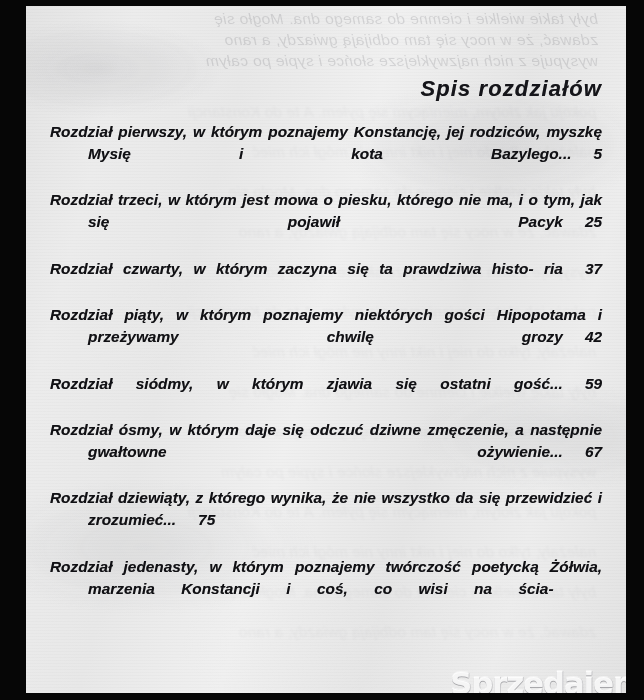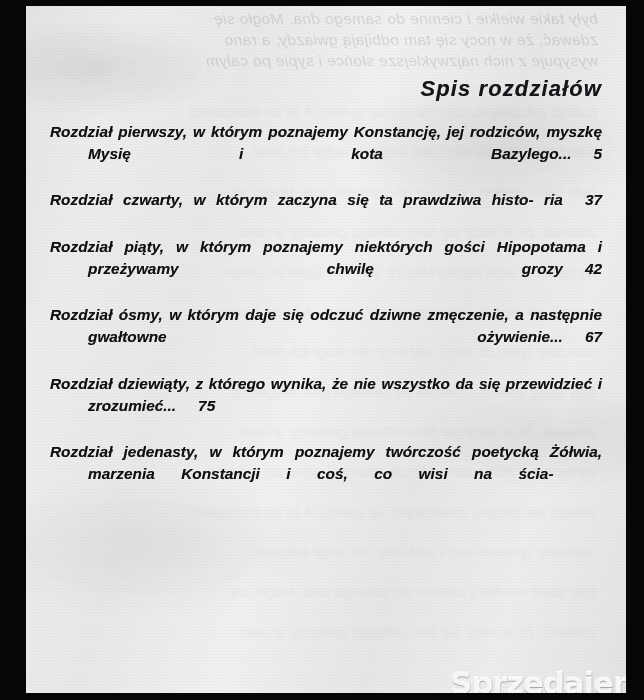--- a/index.html
+++ b/index.html
@@ -229,22 +229,24 @@
 należały, tylko do niej i nikt inny nie mógł ich mieć
 były takie wielkie i ciemne do samego dna. Mogło się
 zdawać, że w nocy się tam odbijają gwiazdy, a rano</div>
 
     <div id="content">
 
       <h1 id="toc-title">Spis rozdziałów</h1>
 
       <div id="entries">
           <p class="entry"><span class="lead">Rozdział pierwszy, w którym poznajemy Konstancję, jej rodziców,</span> <span>myszkę Mysię i kota Bazylego...</span><span class="gap"></span><span class="pg">5</span></p>
+          <p class="entry"><span class="lead">Rozdział trzeci, w którym jest mowa o piesku, którego nie ma,</span> <span>i o tym, jak się pojawił Pacyk</span><span class="gap"></span><span class="pg">25</span></p>
           <p class="entry"><span class="lead">Rozdział czwarty, w którym zaczyna się ta prawdziwa histo-</span> <span>ria</span><span class="gap"></span><span class="pg">37</span></p>
           <p class="entry"><span class="lead">Rozdział piąty, w którym poznajemy niektórych gości Hipopotama</span> <span>i przeżywamy chwilę grozy</span><span class="gap"></span><span class="pg">42</span></p>
+          <p class="entry"><span class="lead">Rozdział siódmy, w którym zjawia się ostatni gość...</span><span class="gap"></span><span class="pg">59</span></p>
           <p class="entry"><span class="lead">Rozdział ósmy, w którym daje się odczuć dziwne zmęczenie, a</span> <span>następnie gwałtowne ożywienie...</span><span class="gap"></span><span class="pg">67</span></p>
           <p class="entry"><span class="lead">Rozdział dziewiąty, z którego wynika, że nie wszystko da się</span> <span>przewidzieć i zrozumieć...</span><span class="gap"></span><span class="pg">75</span></p>
           <p class="entry"><span class="lead">Rozdział jedenasty, w którym poznajemy twórczość poetycką Żółwia, marzenia Konstancji i coś, co wisi na ścia-</span> <span class="gap"></span></p>
         </div>
 
     </div>
 
     <div id="watermark">
       <span id="wm-text">Sprzedajemy</span>
 

